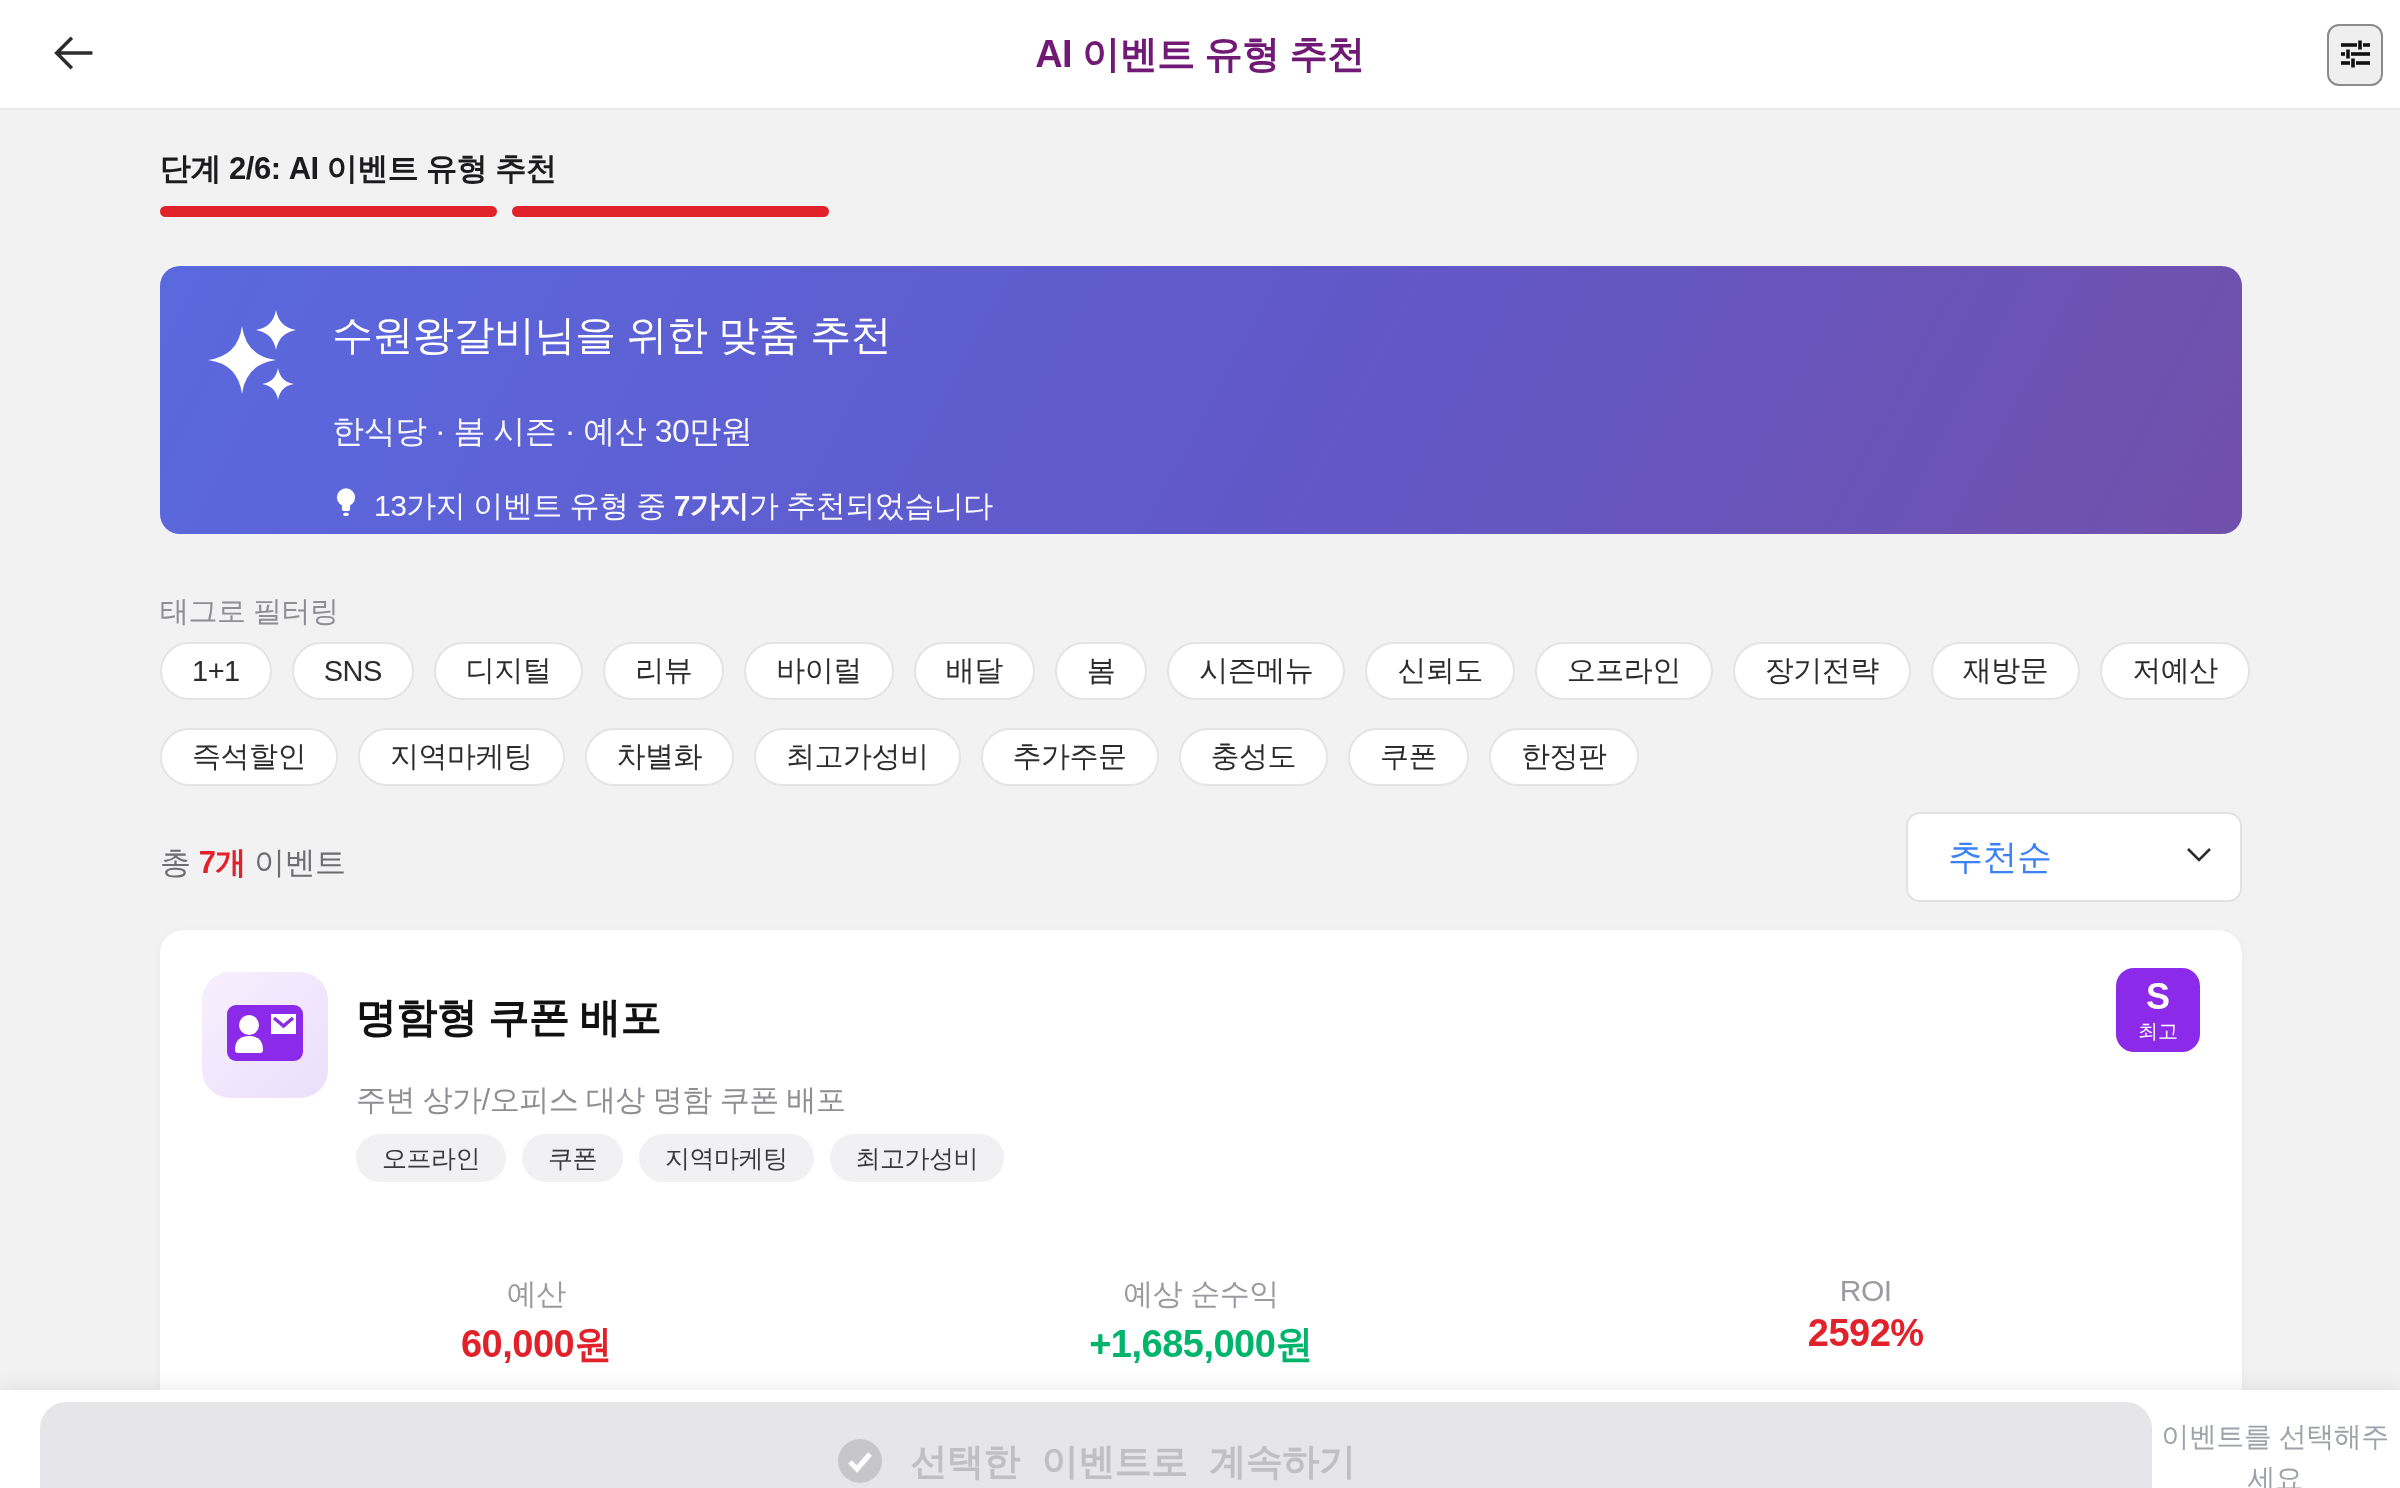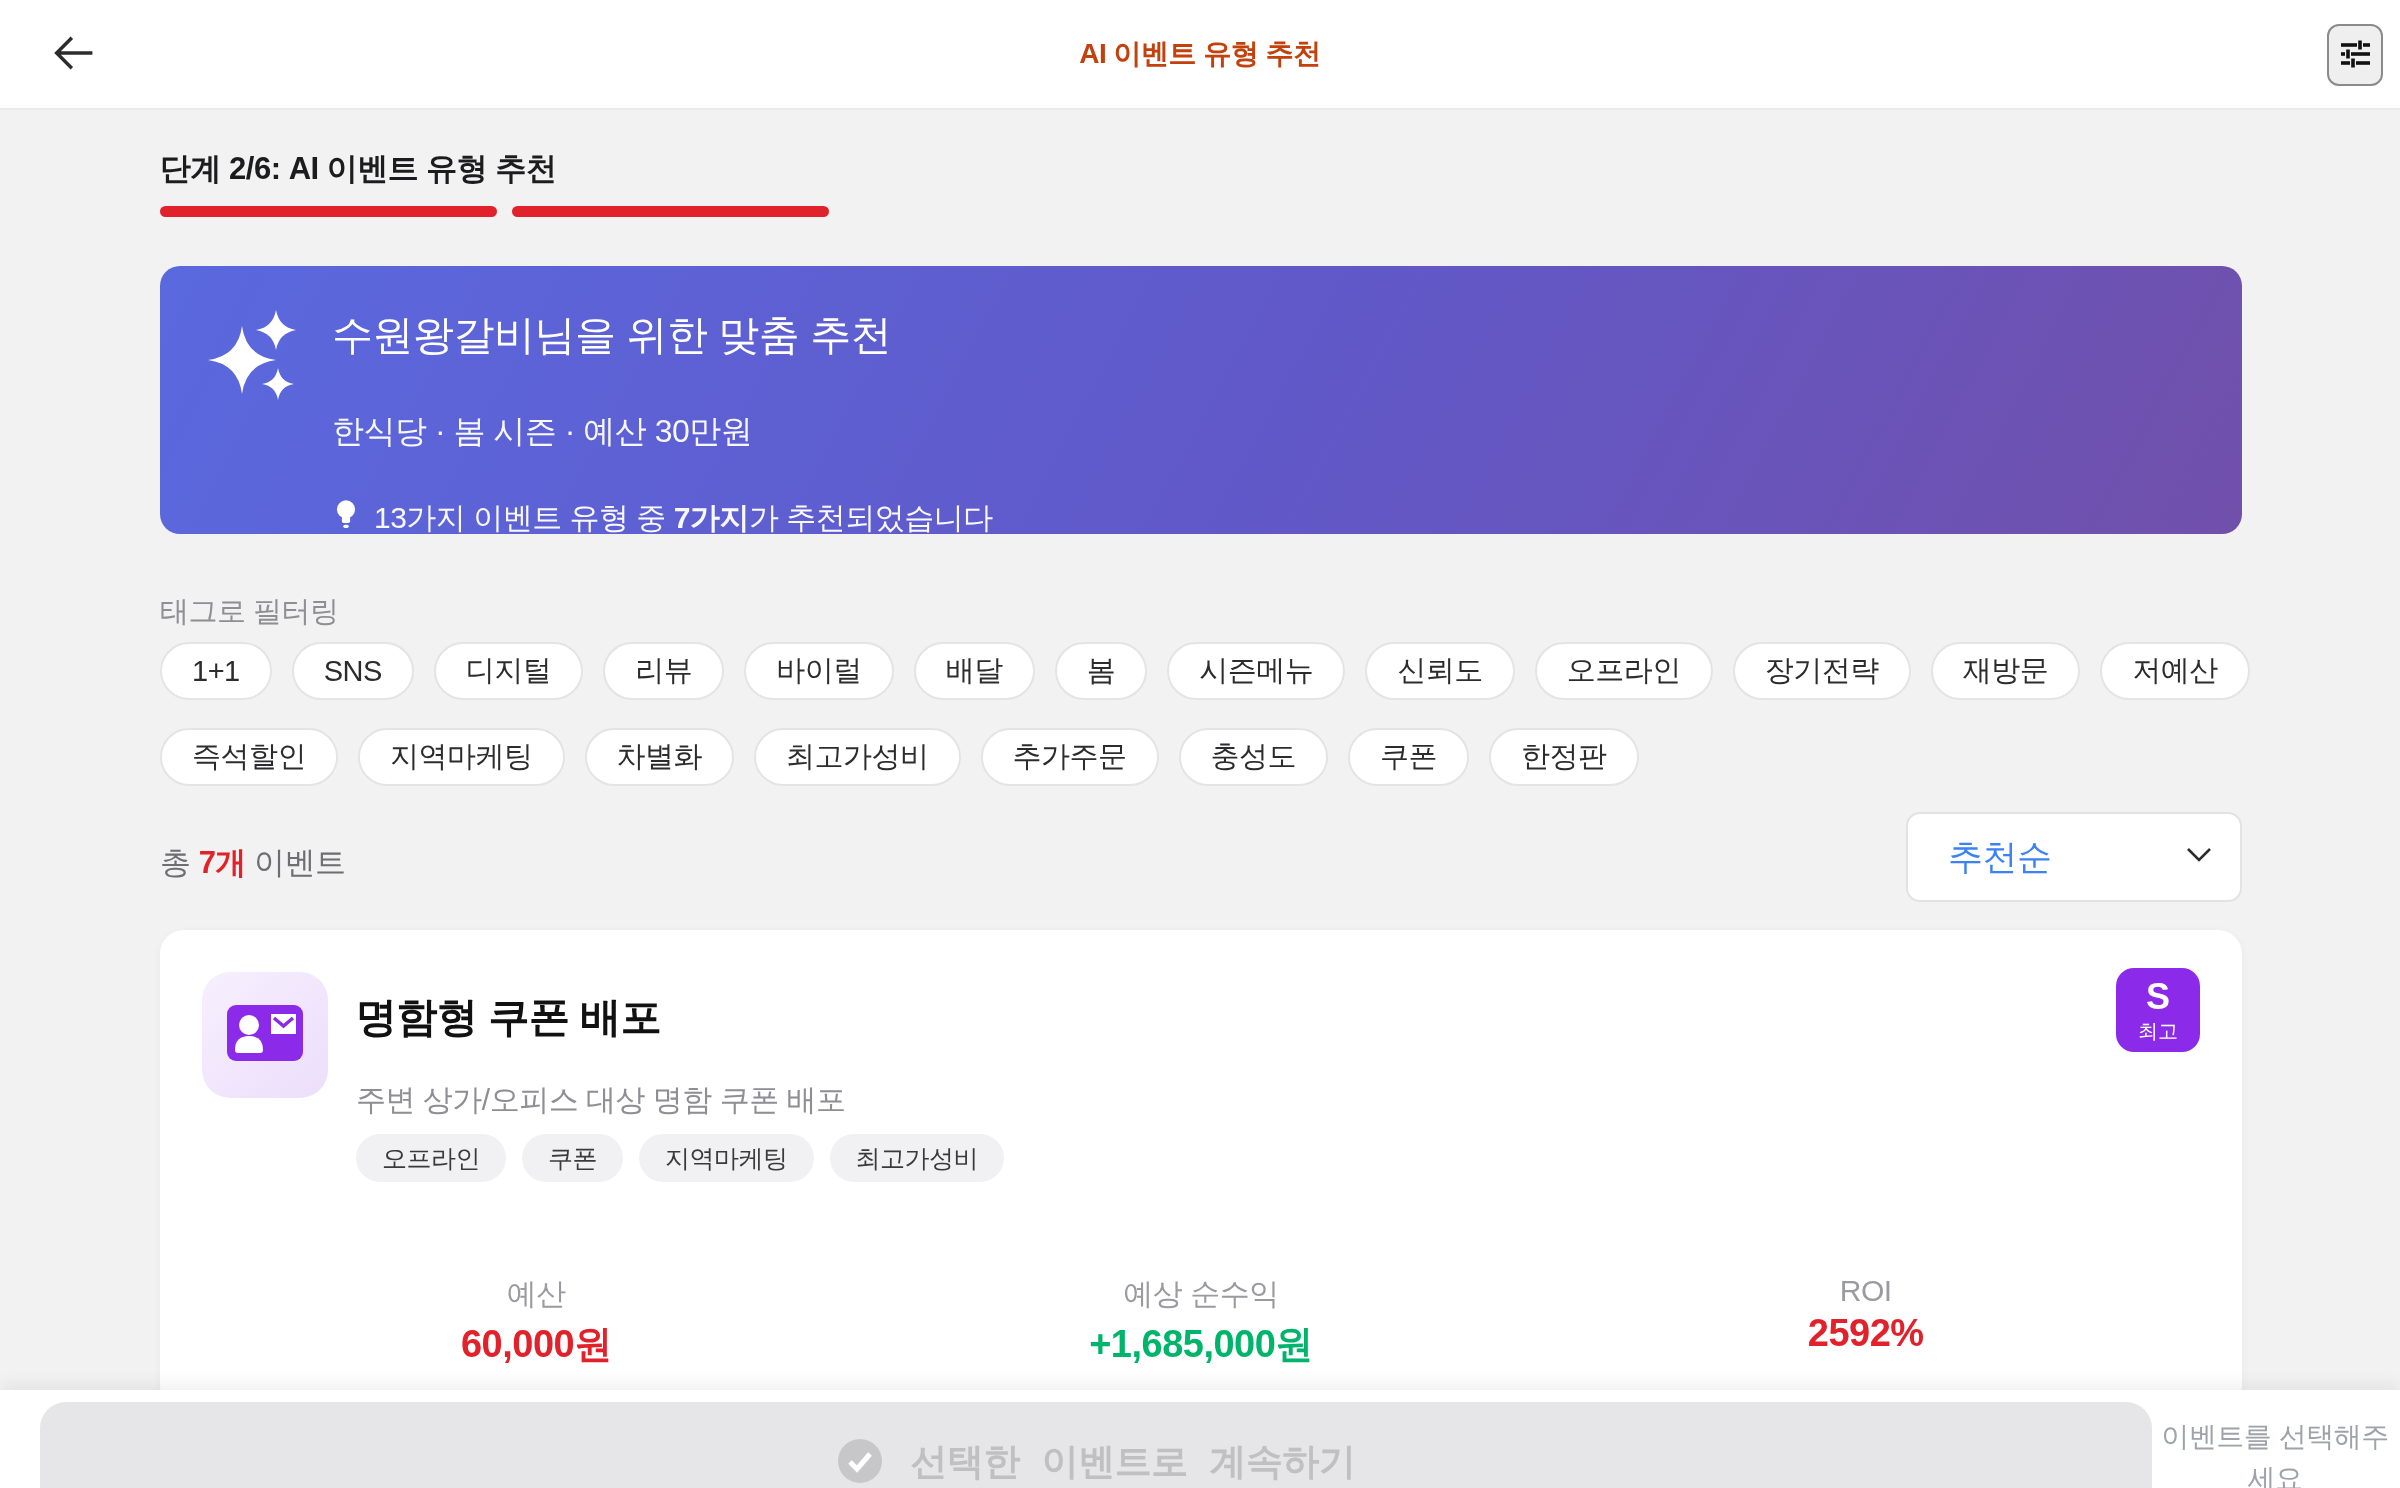--- a/index.html
+++ b/index.html
@@ -9,21 +9,21 @@
     position:relative; width:2400px; height:1488px;
     background:#f2f2f3; overflow:hidden;
   }
 
   
   .header {
     position:absolute; top:0; left:0; width:2400px; height:110px;
     background:#ffffff; border-bottom:2px solid #e9e9ea;
     display:flex; align-items:center; justify-content:center;
   }
-  .header-title { font-size:28px; font-weight:bold; color:#c2410c; letter-spacing:-0.5px; }
+  .header-title { font-size:38px; font-weight:bold; color:#701a75; letter-spacing:-0.5px; }
   .back-btn {
     position:absolute; left:44px; top:50%; transform:translateY(-50%);
     width:60px; height:60px; display:flex; align-items:center; justify-content:center;
     background:none; border:none; cursor:pointer;
   }
   .settings-btn {
     position:absolute; right:17px; top:24px; width:56px; height:62px;
     background:#efeff0; border:2px solid #8b8b8b; border-radius:12px;
     display:flex; align-items:center; justify-content:center; cursor:pointer;
   }
@@ -44,21 +44,21 @@
   
   .banner {
     position:absolute; left:160px; top:266px; width:2082px; height:268px;
     border-radius:20px; color:#fff;
     background:linear-gradient(118deg,#5a69de 0%,#6158c8 55%,#7150ab 100%);
   }
   .banner-sparkles { position:absolute; left:48px; top:42px; }
   .banner-body { position:absolute; left:172px; top:42px; right:40px; }
   .banner-title { font-size:41px; font-weight:normal; letter-spacing:-0.5px; }
   .banner-subtitle { margin-top:47px; font-size:32px; color:rgba(255,255,255,0.95); letter-spacing:-0.5px; }
-  .banner-info { margin-top:44px; font-size:30px; color:rgba(255,255,255,0.96); display:flex; align-items:center; gap:14px; letter-spacing:-0.5px; }
+  .banner-info { margin-top:32px; font-size:30px; color:rgba(255,255,255,0.96); display:flex; align-items:center; gap:14px; letter-spacing:-0.5px; }
   .banner-info b { font-weight:bold; }
 
   
   .filter-label { position:absolute; left:160px; top:592px; font-size:29px; color:#8e8e93; letter-spacing:-0.5px; }
   .chips {
     position:absolute; left:160px; top:642px; width:2090px;
     display:flex; flex-wrap:wrap; gap:28px 20px;
   }
   .chip {
     height:58px; padding:0 30px; border-radius:29px;

